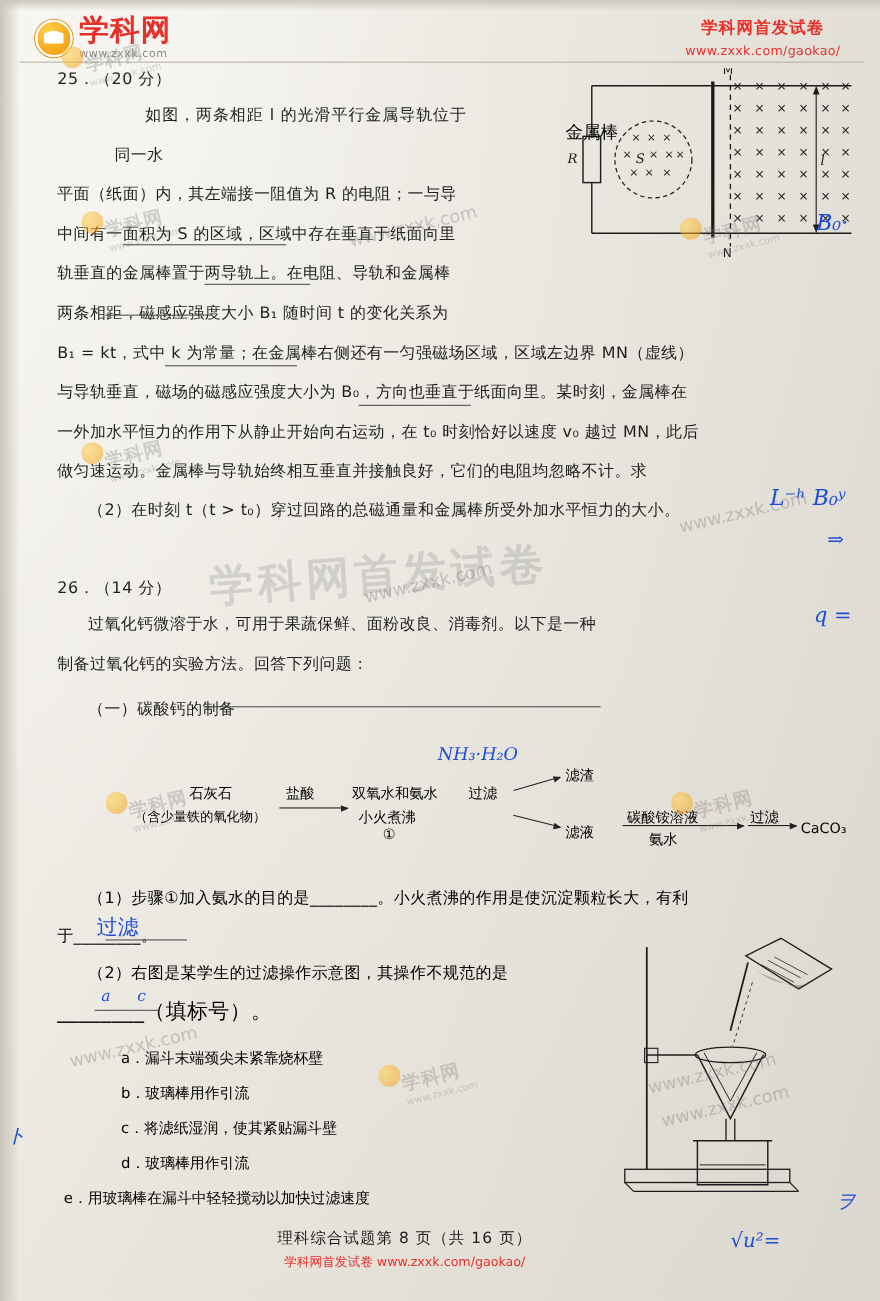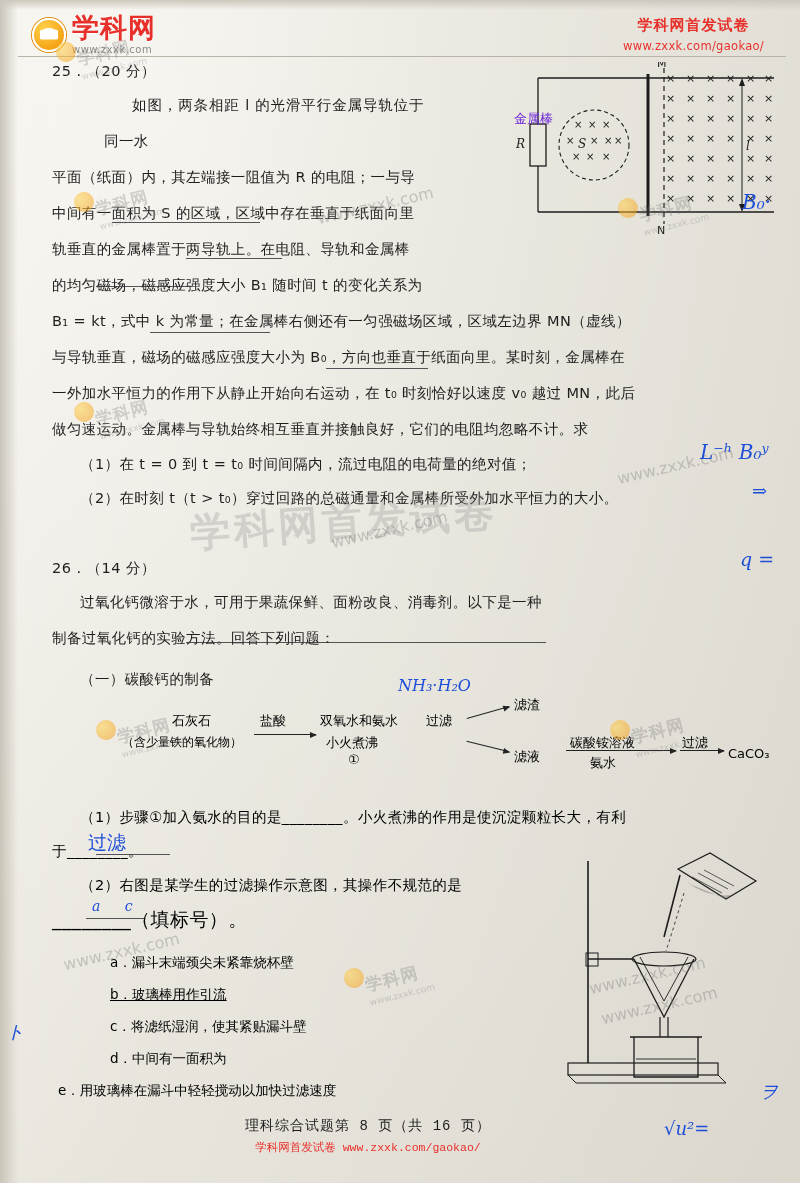--- a/index.html
+++ b/index.html
@@ -83,21 +83,21 @@
   .arrow{position:absolute;height:0;border-top:1.2px solid #222;}
   .arrow:after{
     content:"";position:absolute;right:-1px;top:-3.5px;
     border-left:7px solid #222;border-top:3.5px solid transparent;border-bottom:3.5px solid transparent;
   }
 
   
   .fig-chem{position:absolute;right:30px;bottom:92px;width:210px;height:250px;}
 
   
-  .footer{position:absolute;left:0;bottom:28px;width:736px;text-align:center;font-family:Liberation Mono, monospace;}
+  .footer{position:absolute;left:0;bottom:28px;width:736px;text-align:center;}
   .footer .f1{font-size:14px;color:#1c1c1c;letter-spacing:1px;}
   .footer .f2{font-size:11.5px;color:#e8302b;margin-top:5px;}
 
   
   .wm{
     position:absolute;color:rgba(120,120,120,.30);
     font-size:17px;font-weight:bold;white-space:nowrap;
     transform:rotate(-14deg);pointer-events:none;letter-spacing:1px;
   }
   .wm .u2{display:block;font-size:9px;font-weight:normal;letter-spacing:0;text-align:center;margin-top:1px;}
@@ -223,41 +223,40 @@
     <line x1="226" y1="22" x2="226" y2="144" stroke="#1c1c1c" stroke-width="1"></line>
     <polygon points="226,16 223,24 229,24" fill="#1c1c1c"></polygon>
     <polygon points="226,150 223,142 229,142" fill="#1c1c1c"></polygon>
     <text x="230" y="88" font-size="12" font-style="italic" font-family="DejaVu Serif" fill="#1c1c1c">l</text>
 
     <text x="0" y="86" font-size="12" font-style="italic" font-family="DejaVu Serif" fill="#1c1c1c">R</text>
 
     <text x="141" y="5" font-size="11" fill="#1c1c1c">M</text>
     <text x="141" y="172" font-size="11" fill="#1c1c1c">N</text>
   </svg>
-  <div style="position:absolute;left:-2px;top:48px;font-size:13px;color:#6d28d9;">金属棒</div>
+  <div style="position:absolute;left:-2px;top:48px;font-size:16px;color:#000000;">金属棒</div>
 </div>
 
 <div class="doc">
 
   <div class="q-head">25．（20 分）</div>
 
   <div style="margin:0 0 0 52px;width:420px;">
     <div class="para indent">如图，两条相距 l 的光滑平行金属导轨位于同一水</div>
     <div class="para" style="margin-left:0;">平面（纸面）内，其左端接一阻值为 R 的电阻；一与导</div>
     <div class="para" style="margin-left:0;">中间有一面积为 S 的区域，区域中存在垂直于纸面向里</div>
     <div class="para" style="margin-left:0;">轨垂直的金属棒置于两导轨上。在电阻、导轨和金属棒</div>
-    <div class="para" style="margin-left:0;">的均匀磁场，磁感应强度大小 B₁ 随时间 t 的变化关系为</div>
+    <div class="para" style="margin-left:0;">两条相距，磁感应强度大小 B₁ 随时间 t 的变化关系为</div>
   </div>
 
   <div class="para">B₁ = kt，式中 k 为常量；在金属棒右侧还有一匀强磁场区域，区域左边界 MN（虚线）</div>
   <div class="para">与导轨垂直，磁场的磁感应强度大小为 B₀，方向也垂直于纸面向里。某时刻，金属棒在</div>
   <div class="para">一外加水平恒力的作用下从静止开始向右运动，在 t₀ 时刻恰好以速度 v₀ 越过 MN，此后</div>
   <div class="para">做匀速运动。金属棒与导轨始终相互垂直并接触良好，它们的电阻均忽略不计。求</div>
 
-  <div class="sub-item">（1）在 t = 0 到 t = t₀ 时间间隔内，流过电阻的电荷量的绝对值；</div>
   <div class="sub-item">（2）在时刻 t（t &gt; t₀）穿过回路的总磁通量和金属棒所受外加水平恒力的大小。</div>
 
   <div class="q-head" style="margin-top:44px;">26．（14 分）</div>
   <div class="para indent">过氧化钙微溶于水，可用于果蔬保鲜、面粉改良、消毒剂。以下是一种</div>
   <div class="para">制备过氧化钙的实验方法。回答下列问题：</div>
   <div class="sub-item" style="margin-top:6px;">（一）碳酸钙的制备</div>
 </div>
 
 <div class="flow">
   <span style="left:42px;top:12px;text-align:center;">石灰石</span>
@@ -287,23 +286,23 @@
 </div>
 
 <div style="position:absolute;left:0;top:800px;width:708px;">
   <div style="font-size:14.5px;line-height:34px;margin-left:80px;letter-spacing:.4px;">（1）步骤①加入氨水的目的是________。小火煮沸的作用是使沉淀颗粒长大，有利</div>
   <div style="font-size:14.5px;line-height:34px;margin-left:52px;letter-spacing:.4px;">于________。</div>
   <div style="font-size:14.5px;line-height:34px;margin-left:80px;letter-spacing:.4px;">（2）右图是某学生的过滤操作示意图，其操作不规范的是</div>
   <div style="font-size:19px;line-height:34px;margin-left:52px;letter-spacing:.4px;">________（填标号）。</div>
 
   <div style="margin-top:10px;">
     <div style="font-size:13.5px;line-height:32px;margin-left:110px;">a．漏斗末端颈尖未紧靠烧杯壁</div>
-    <div style="font-size:13.5px;line-height:32px;margin-left:110px;text-decoration:underline;">b．玻璃棒用作引流</div>
+    <div style="font-size:13.5px;line-height:32px;margin-left:110px;">b．玻璃棒用作引流</div>
     <div style="font-size:13.5px;line-height:32px;margin-left:110px;">c．将滤纸湿润，使其紧贴漏斗壁</div>
-    <div style="font-size:13.5px;line-height:32px;margin-left:110px;">d．中间有一面积为</div>
+    <div style="font-size:13.5px;line-height:32px;margin-left:110px;">d．玻璃棒用作引流</div>
     <div style="font-size:13.5px;line-height:32px;margin-left:58px;">e．用玻璃棒在漏斗中轻轻搅动以加快过滤速度</div>
   </div>
 </div>
 
 <div class="fig-chem">
   <svg width="210" height="250" viewBox="0 0 210 250">
 
     <rect x="8" y="222" width="150" height="12" fill="none" stroke="#1c1c1c" stroke-width="1.2"></rect>
     <line x1="8" y1="234" x2="16" y2="242" stroke="#1c1c1c" stroke-width="1"></line>
     <line x1="158" y1="234" x2="166" y2="242" stroke="#1c1c1c" stroke-width="1"></line>

